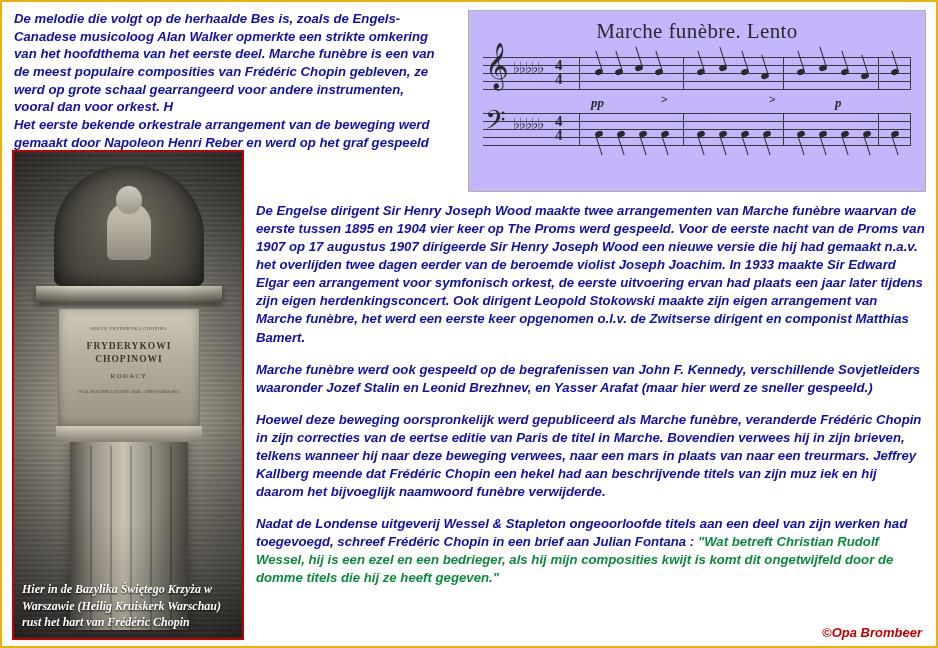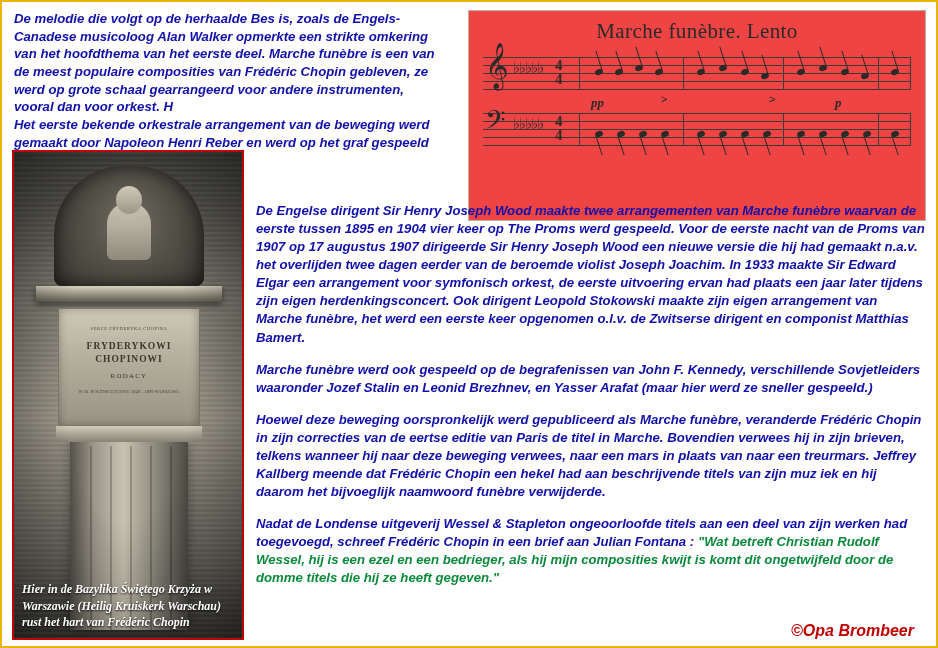--- a/index.html
+++ b/index.html
@@ -39,22 +39,22 @@
   .intro p + p {
     margin-top: 0px;
   }
 
   
   .score-box {
     position: absolute;
     left: 466px;
     top: 8px;
     width: 458px;
-    height: 211px;
-    background: #ef4444;
+    height: 182px;
+    background: #c4b5fd;
     border: 1px solid #b8b49a;
     box-sizing: border-box;
     overflow: hidden;
     padding-left: 15px;
   }
   .score-title {
     position: absolute;
     top: 8px;
     left: 0;
     width: 100%;
@@ -341,23 +341,23 @@
     color: #1111aa;
   }
   .body-col p {
     margin: 0 0 14px 0;
   }
   .quote {
     color: #0c8a3c;
   }
   .signature {
     position: absolute;
-    right: 22px;
+    right: 14px;
     bottom: 6px;
-    font-size: 16px;
+    font-size: 13px;
     font-weight: bold;
     font-style: italic;
     color: #c00000;
   }
 </style>
 </head>
 <body>
 
 <div class="page">
 

